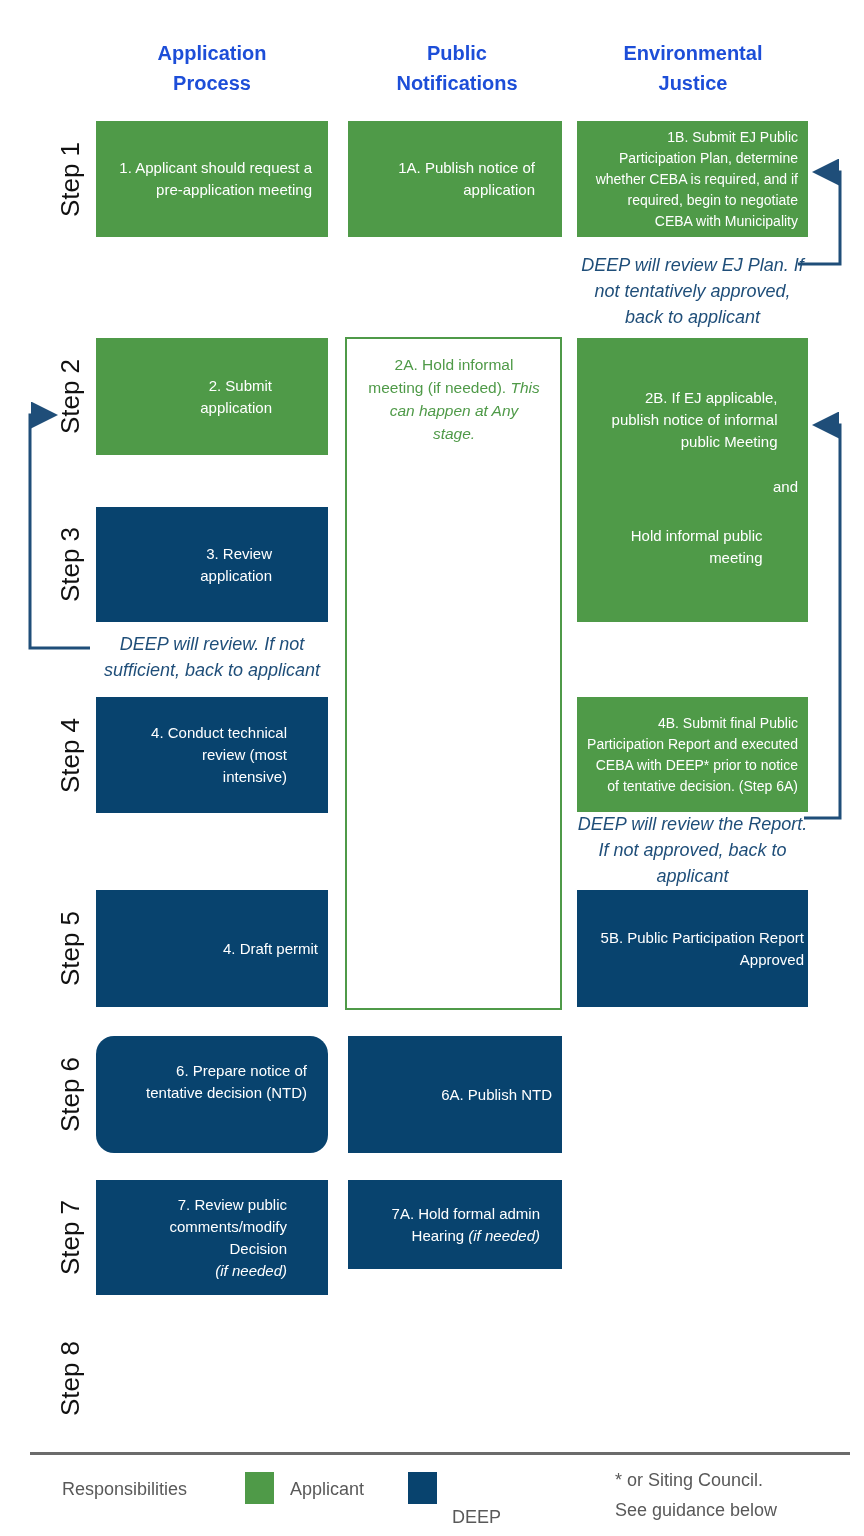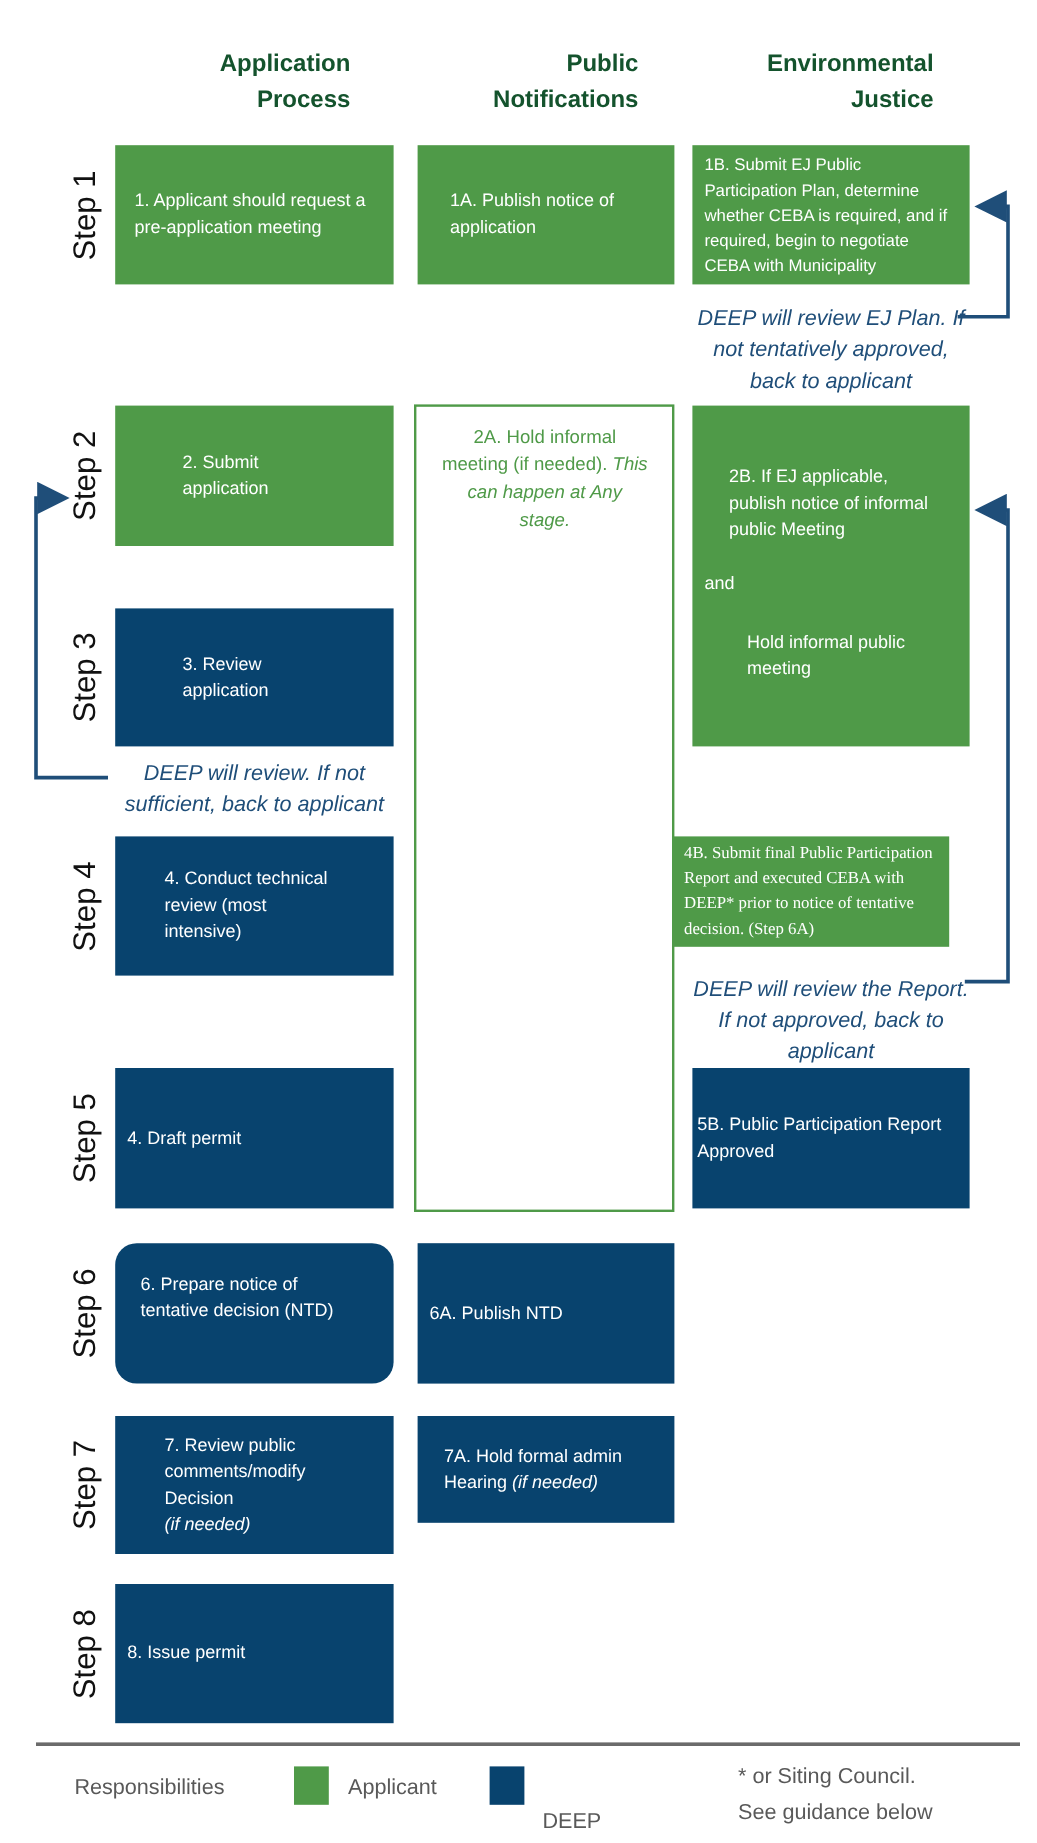--- a/index.html
+++ b/index.html
@@ -10,22 +10,22 @@
     width: 864px;
     height: 1536px;
     background: #ffffff;
     overflow: hidden;
   }
   .col-header {
     position: absolute;
     top: 38px;
     font-size: 20px;
     font-weight: bold;
-    color: #14532d;
-    text-align: right;
+    color: #1d4ed8;
+    text-align: center;
     line-height: 30px;
   }
   .step-label {
     position: absolute;
     width: 46px;
     display: flex;
     align-items: center;
     justify-content: center;
   }
   .step-label span {
@@ -34,21 +34,21 @@
     font-size: 26px;
     color: #111111;
   }
   .box {
     position: absolute;
     color: #ffffff;
     display: flex;
     flex-direction: column;
     align-items: center;
     justify-content: center;
-    text-align: left;
+    text-align: right;
     font-size: 15px;
     line-height: 22px;
     padding: 6px 10px;
   }
   .box.green { background: #4f9a48; }
   .box.blue  { background: #08436e; }
   .box .inner { width: 100%; }
   .small { font-size: 14px; line-height: 21px; }
   .outline-box {
     position: absolute;
@@ -171,21 +171,21 @@
   </div>
 
   <div class="box blue" style="left:96px; top:507px; width:232px; height:115px;">
     <div class="inner" style="width:120px;">3. Review application</div>
   </div>
   <div class="annotation" style="left:86px; top:631px; width:252px;">DEEP will review. If not sufficient, back to applicant</div>
 
   <div class="box blue" style="left:96px; top:697px; width:232px; height:116px;">
     <div class="inner" style="width:150px;">4. Conduct technical review (most intensive)</div>
   </div>
-  <div class="box green small" style="left:560px; top:697px; width:231px; height:92px;font-family:Liberation Serif, serif;">
+  <div class="box green small" style="left:577px; top:697px; width:231px; height:115px;">
     <div class="inner">4B. Submit final Public Participation Report and executed CEBA with DEEP* prior to notice of tentative decision. (Step 6A)</div>
   </div>
   <div class="annotation" style="left:577px; top:811px; width:231px;">DEEP will review the Report. If not approved, back to applicant</div>
 
   <div class="box blue" style="left:96px; top:890px; width:232px; height:117px;">
     <div class="inner">4. Draft permit</div>
   </div>
   <div class="box blue" style="left:577px; top:890px; width:231px; height:117px; padding:7px 4px;">
     <div class="inner">5B. Public Participation Report Approved</div>
   </div>
@@ -203,23 +203,20 @@
       <span class="ital-block">(if needed)</span>
     </div>
   </div>
   <div class="box blue" style="left:348px; top:1180px; width:214px; height:89px;">
     <div class="inner" style="width:170px;">
       <span>7A. Hold formal admin Hearing</span>
       <span class="ital-inline"> (if needed)</span>
     </div>
   </div>
 
-  <div class="box blue" style="left:96px; top:1320px; width:232px; height:116px;">
-    <div class="inner">8. Issue permit</div>
-  </div>
 
   <svg class="arrows" viewBox="0 0 864 1536" xmlns="http://www.w3.org/2000/svg">
     <defs>
       <marker id="ah" markerWidth="9" markerHeight="9" refX="7" refY="4.5" orient="auto">
         <path d="M0,0 L9,4.5 L0,9 z" fill="#1f4e79"></path>
       </marker>
     </defs>
     <path d="M 90 648 L 30 648 L 30 415 L 52 415" fill="none" stroke="#1f4e79" stroke-width="3" marker-end="url(#ah)"></path>
     <path d="M 798 264 L 840 264 L 840 172 L 818 172" fill="none" stroke="#1f4e79" stroke-width="3" marker-end="url(#ah)"></path>
     <path d="M 804 818 L 840 818 L 840 425 L 818 425" fill="none" stroke="#1f4e79" stroke-width="3" marker-end="url(#ah)"></path>

